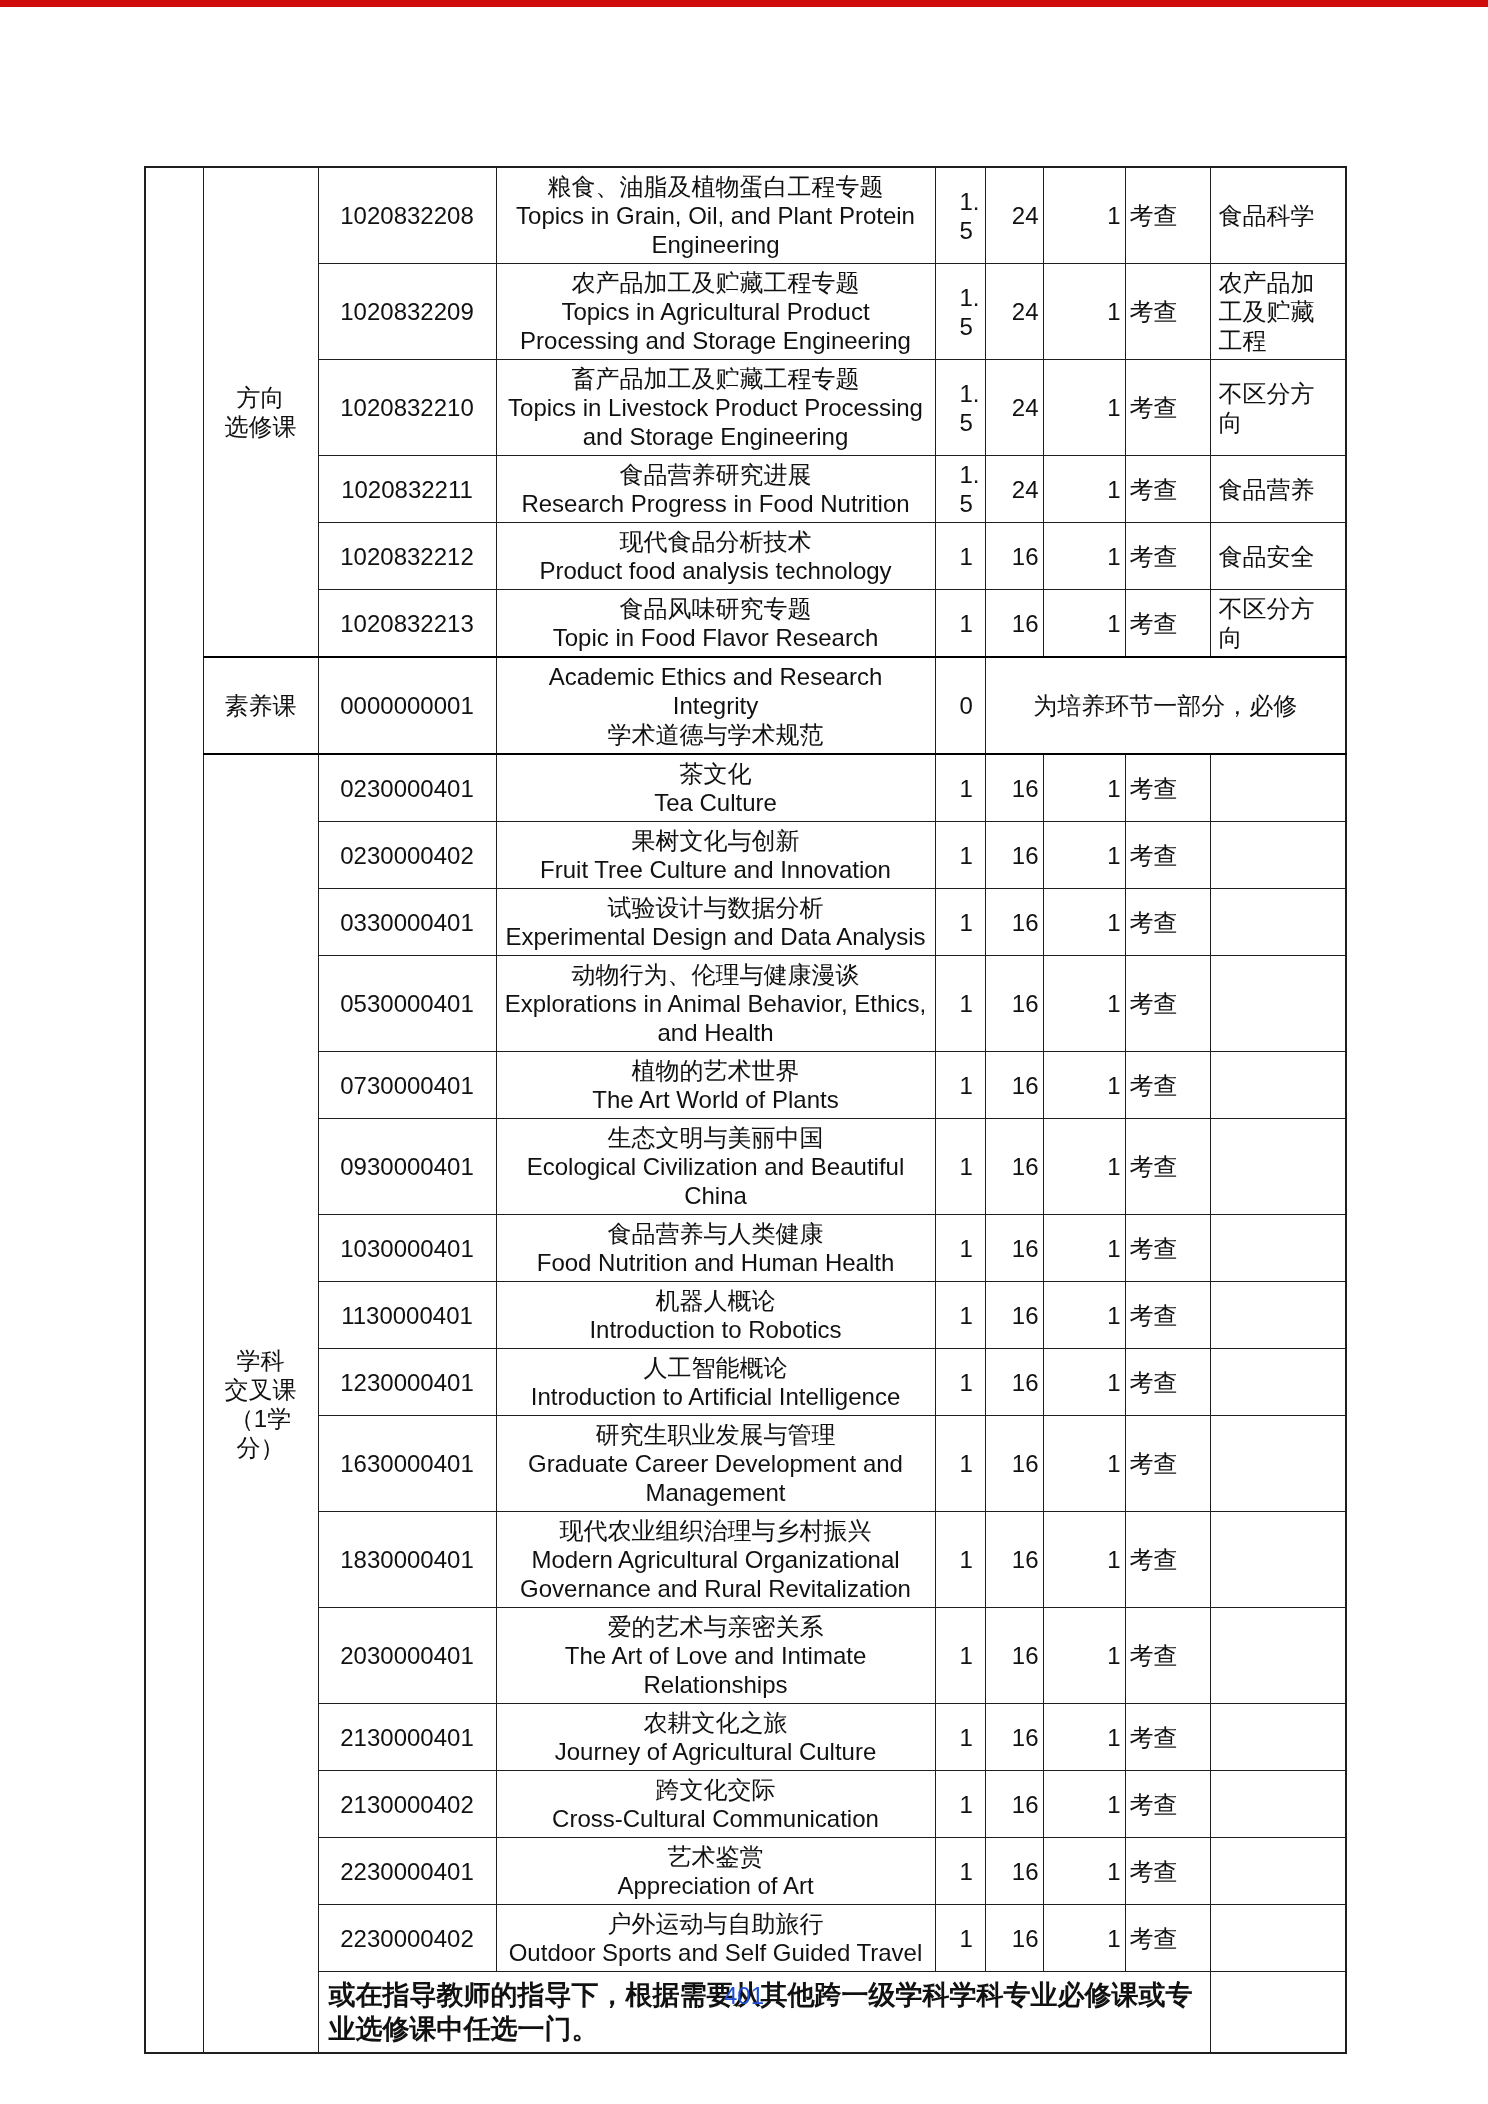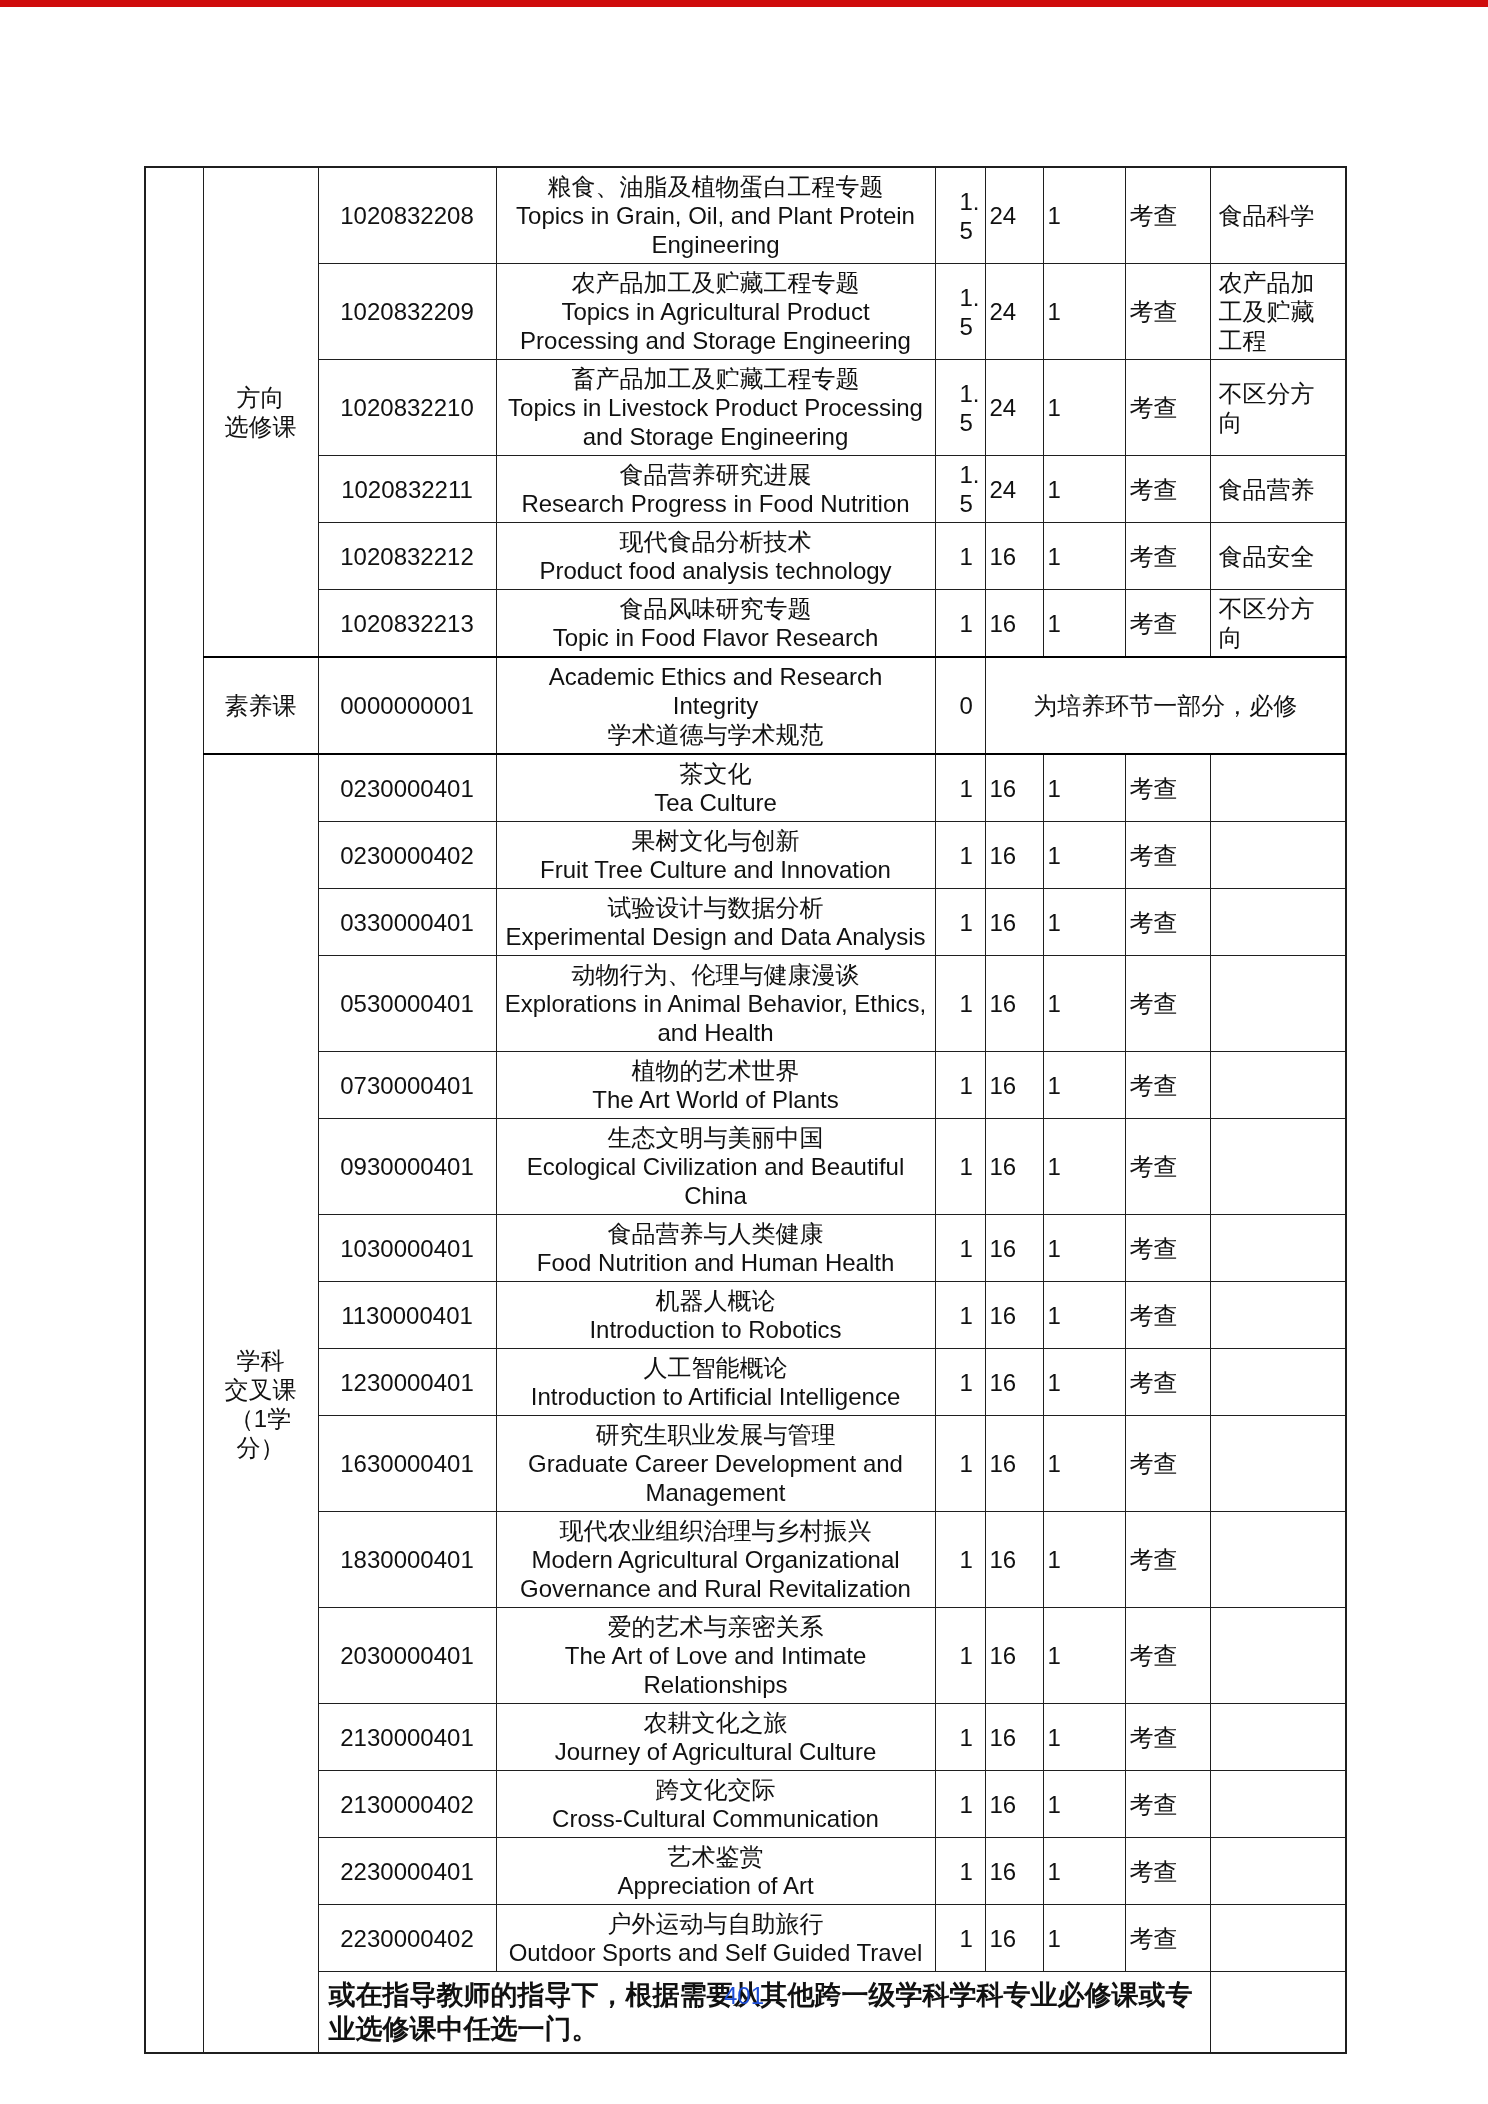--- a/index.html
+++ b/index.html
@@ -9,21 +9,21 @@
   .sheet{position:absolute;left:144px;top:166px;width:1202px;}
   table.course{border-collapse:collapse;width:1201px;table-layout:fixed;border:2px solid #1f1f1f;}
   td{border:1px solid #1f1f1f;font-size:24px;line-height:29px;padding:4px 4px;
      vertical-align:middle;color:#111;background:#fff;}
   td.cola{padding:0;}
   td.cat{text-align:center;white-space:pre-line;padding:4px 2px;}
   td.code{text-align:center;letter-spacing:0px;margin-top:36px;}
   td.name{text-align:center;padding:4px 8px;}
   td.name .ln{display:block;}
   td.credit{text-align:center;word-break:break-all;padding:4px 24px;}
-  td.num{text-align:left;}
+  td.num{text-align:right;}
   td.assess{text-align:left;}
   td.notec{text-align:left;padding:4px 8px;}
   td.merged{text-align:center;}
   td.foot{text-align:left;font-weight:bold;font-size:27px;line-height:34px;padding:6px 10px;}
   tr.sec td{border-top:2px solid #000000;}
   .pageno{position:absolute;left:0;top:1982px;width:1488px;text-align:center;
           font-size:24px;color:#1d4ed8;}
 </style>
 </head>
 <body>

